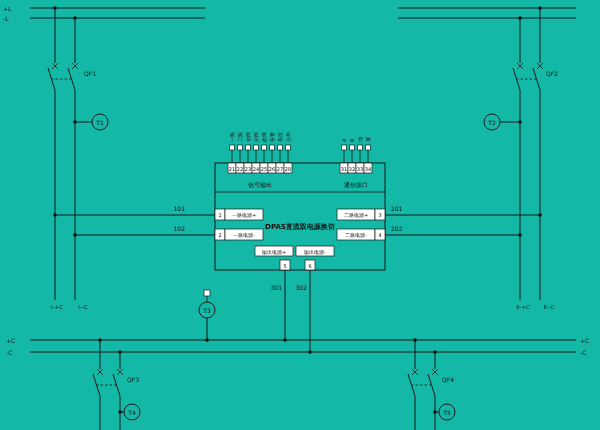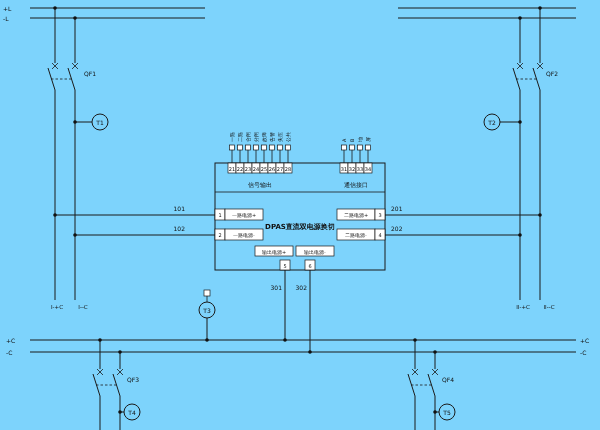--- a/index.html
+++ b/index.html
@@ -1,16 +1,16 @@
 <!DOCTYPE html>
 <html><head>
 <meta charset="utf-8">
 <style>
   html,body{margin:0;padding:0;background:#ffffff;}
-  #stage{position:relative;width:600px;height:430px;background:#7dd3fc;overflow:hidden;
+  #stage{position:relative;width:600px;height:430px;background:#14b8a6;overflow:hidden;
          font-family:"DejaVu Sans","Liberation Sans",sans-serif;}
   svg{display:block;}
   svg text{font-family:"DejaVu Sans","Liberation Sans",sans-serif;fill:#111;}
   .ln{stroke:#1b1b1b;stroke-width:1;fill:none;}
   .thin{stroke:#1b1b1b;stroke-width:.8;fill:none;}
   .dash{stroke:#1b1b1b;stroke-width:.8;fill:none;stroke-dasharray:2.5 2;}
   .cell{fill:#ffffff;stroke:#1b1b1b;stroke-width:.7;}
   .dot{fill:#111;stroke:none;}
   .t5{font-size:5px;} .t55{font-size:5.5px;} .t6{font-size:6px;} .t7{font-size:7px;font-weight:bold;}
 </style>

